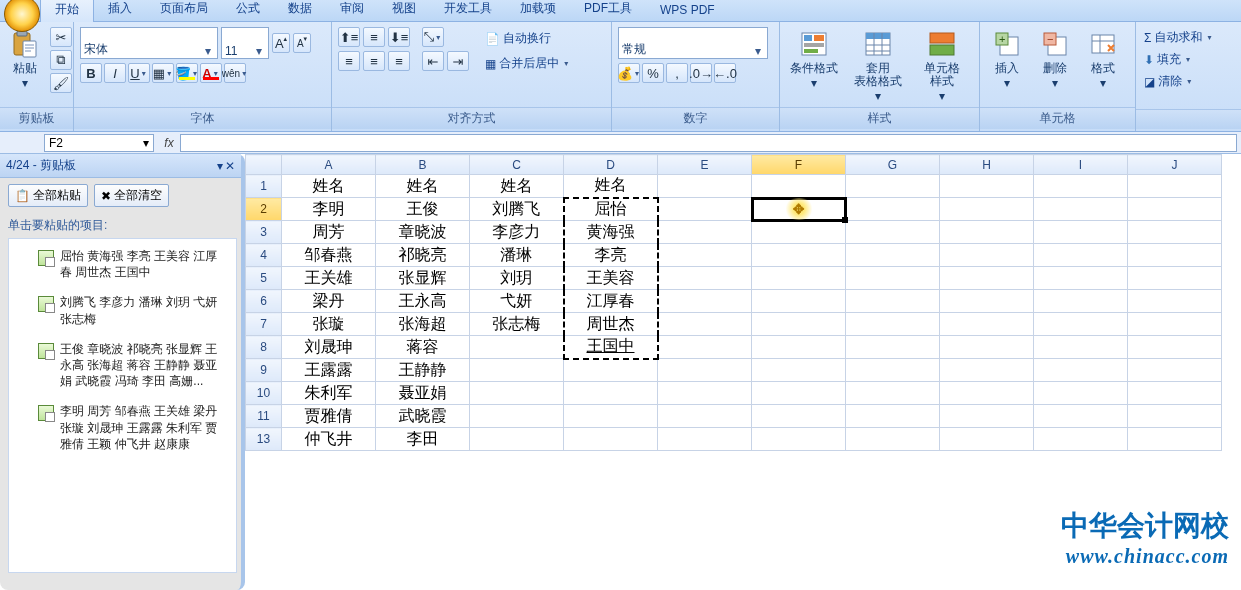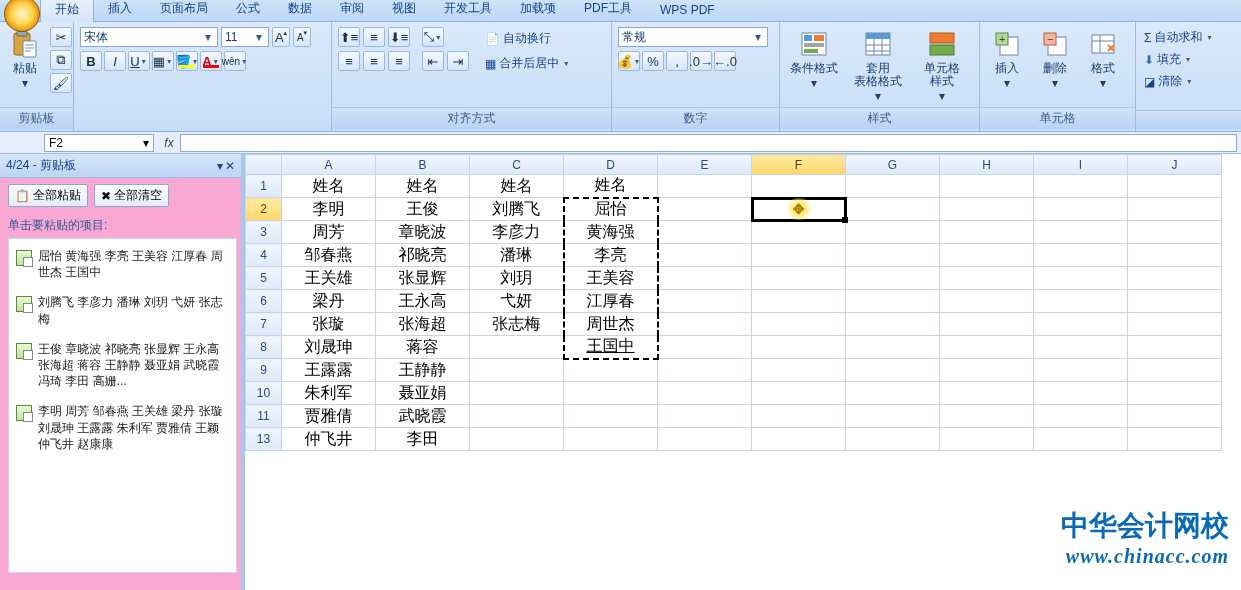--- a/index.html
+++ b/index.html
@@ -7,51 +7,51 @@
 
 
 .tabs { height: 22px; background: linear-gradient(#cfe3fa,#bcd7f6); border-bottom: 1px solid #8db2e3; display: flex; align-items: flex-end; font-size: 12px; color: #15428b; padding-left: 40px; }
 .office-btn { position:absolute; left:4px; top:-4px; width:36px; height:36px; border-radius:50%; background:radial-gradient(#fff7d0,#ffd24a 45%,#e08b00 75%,#8b4a00); border:1px solid #8a5a00; z-index:3; }
 .tab { padding: 3px 14px 4px; cursor:pointer; }
 .tab.active { background: linear-gradient(#e9f2fd,#d5e6fb); border:1px solid #8db2e3; border-bottom:none; border-radius:3px 3px 0 0; position:relative; top:1px; }
 
 
 .ribbon { height: 110px; background: linear-gradient(#dbe9fb,#c7ddf8); border-bottom: 1px solid #8db2e3; display:flex; font-size:12px; color:#1a3e6e; }
 .group { border-right:1px solid #9cbce4; padding:3px 6px 2px 6px; display:flex; flex-direction:column; position:relative; }
-.group-label { text-align:center; font-size:12px; color:#3b5c8c; margin-top:auto; padding:2px 0; background:linear-gradient(#cfe1f8,#b9d3f3); border-top:1px solid #a8c5ea; margin-left:-6px; margin-right:-6px; }
+.group-label { text-align:center; font-size:12px; color:#3b5c8c; margin-top:auto; padding:2px 0; background:linear-gradient(#cfe1f8,#b9d3f3); border-top:1px solid #a8c5ea; margin-left:-6px; margin-right:-6px;font-family:Liberation Serif, serif; }
 .group-body { display:flex; gap:6px; flex:1; }
 .bigbtn { width:42px; display:flex; flex-direction:column; align-items:center; gap:2px; padding:2px 2px; border:1px solid transparent; border-radius:3px; cursor:pointer; }
 .bigbtn span{ font-size:12px; color:#1a3e6e; text-align:center; line-height:1.1;}
 .iconbox { width:32px; height:32px; display:flex; align-items:center; justify-content:center; }
 .stack { display:flex; flex-direction:column; gap:3px; }
 .row { display:flex; align-items:center; gap:3px; }
-.combo { background:#fff; border:1px solid #8aa9d2; height:20px; display:flex; align-items:center; padding:0 3px; font-size:12px; }
+.combo { background:#fff; border:1px solid #8aa9d2; height:32px; display:flex; align-items:flex-end; padding:0 3px; font-size:12px; }
 .combo .dd { width:12px; text-align:center; color:#3a5b8e; cursor:pointer;}
 .sbtn { width:22px; height:20px; border:1px solid #9ab8e0; background:linear-gradient(#f4f9ff,#d6e6fb); display:flex; align-items:center; justify-content:center; font-size:13px; color:#234; cursor:pointer; border-radius:2px;}
 .sbtn.small{ width:18px; }
 .dd-triangle{ font-size:8px; color:#3a5b8e; padding:0 2px;}
 .link-row{display:flex;align-items:center;gap:3px;color:#15428b;cursor:pointer;padding:1px 2px;}
 
 
 .fxbar { height:22px; border-bottom:1px solid #9cbce4; background:#e6eefb; display:flex; align-items:center; font-size:12px; }
 .namebox { width:110px; background:#fff; border:1px solid #8aa9d2; margin:0 4px 0 44px; height:18px; display:flex; align-items:center; padding:0 4px;}
 .namebox .dd{margin-left:auto;cursor:pointer;}
 .fxicon { width:22px; text-align:center; font-style:italic; color:#444;}
 .fxline { flex:1; background:#fff; border:1px solid #8aa9d2; height:18px; margin-right:4px;}
 
 
 .main { display:flex; height:436px; }
-.clip { width:245px; border-right:4px solid #a8c5ea; background:#f9a8d4; display:flex; flex-direction:column; font-size:12px; position:relative;}
+.clip { width:245px; border-right:4px solid #a8c5ea; background:#e5e5e5; display:flex; flex-direction:column; font-size:12px; position:relative;border-radius:8px;}
 .clip-title{ background:linear-gradient(#d6e6fb,#bcd4f3); border-bottom:1px solid #9cbce4; padding:3px 6px; display:flex; align-items:center; color:#15428b;}
 .clip-title .acts{margin-left:auto;display:flex;gap:2px;}
 .clip-title .acts span{cursor:pointer;color:#15428b;}
 .clip-btns{ display:flex; gap:6px; padding:6px 8px;}
 .clip-btns button{ font-size:12px; padding:2px 6px; background:linear-gradient(#fdfdfd,#e4ecf8); border:1px solid #8aa9d2; border-radius:2px; cursor:pointer; display:flex;align-items:center;gap:3px;}
 .clip-hint{ padding:4px 8px; color:#305a99;}
-.clip-list{ flex:1; overflow:auto; padding:2px 2px 2px 2px; background:#fff; margin:0 4px 17px 8px; border:1px solid #c7d7ef; }
+.clip-list{ flex:1; overflow:auto; padding:2px 2px 2px 24px; background:#fff; margin:0 4px 17px 8px; border:1px solid #c7d7ef; }
 .clip-item{ display:flex; padding:6px 4px; gap:6px; border:1px solid transparent; border-radius:2px; cursor:pointer;}
 .clip-icn{ width:16px; height:16px; margin-top:2px; border:1px solid #5a8a3a; background:linear-gradient(#eafad7,#bfe49b); flex-shrink:0; position:relative;}
 .clip-icn:after{content:"";position:absolute;right:-2px;bottom:-2px;width:8px;height:8px;background:#fff;border:1px solid #888;}
 .clip-txt{ color:#222; line-height:1.35; word-break:break-all; }
 
 
 .gridwrap{ flex:1; overflow:hidden; position:relative; }
 .grid { border-collapse:collapse; font-size:14px; color:#000; }
 .grid th, .grid td { border:1px solid #c7d3e6; }
 .grid thead th{ background:linear-gradient(#f1f6fd,#dde9fa); color:#2a4b80; font-weight:normal; font-size:12px; height:20px; }
@@ -151,20 +151,21 @@
             <b style="color:#c00">A</b>
             <span style="position:absolute;left:2px;right:2px;bottom:2px;height:3px;background:#ff0000"></span>
             <span class="dd-triangle">▾</span>
           </div>
         <div class="sbtn">
             <span style="font-size:10px">wên</span>
             <span class="dd-triangle">▾</span>
           </div>
       </div>
     </div>
+    <div class="group-label">字体</div>
   </div>
 
   <div class="group" style="width:280px">
     <div class="group-body">
       <div class="stack" style="gap:4px;padding-top:2px">
         <div class="row">
           <div class="sbtn">⬆≡</div>
           <div class="sbtn">≡</div>
           <div class="sbtn">⬇≡</div>
           <span style="width:6px"></span>

